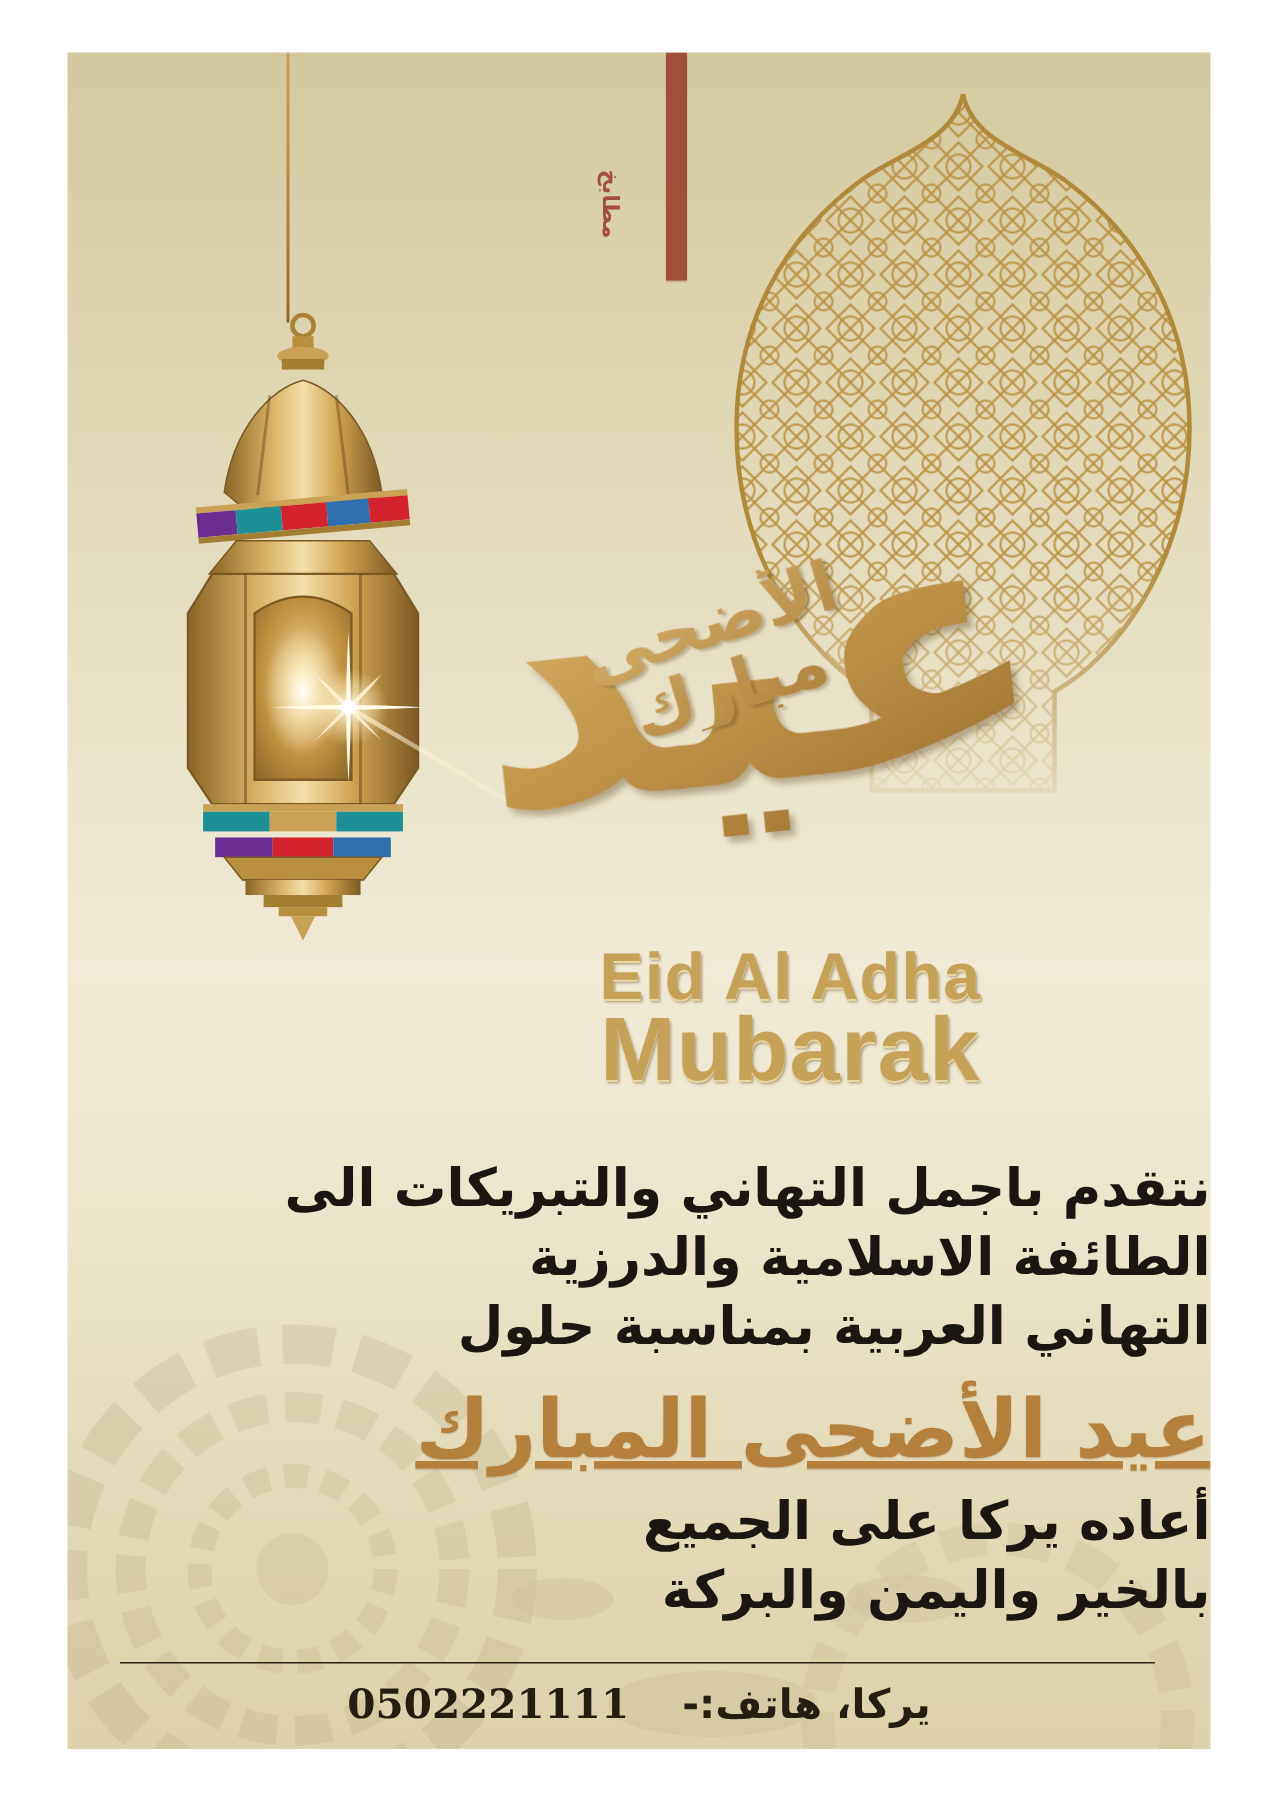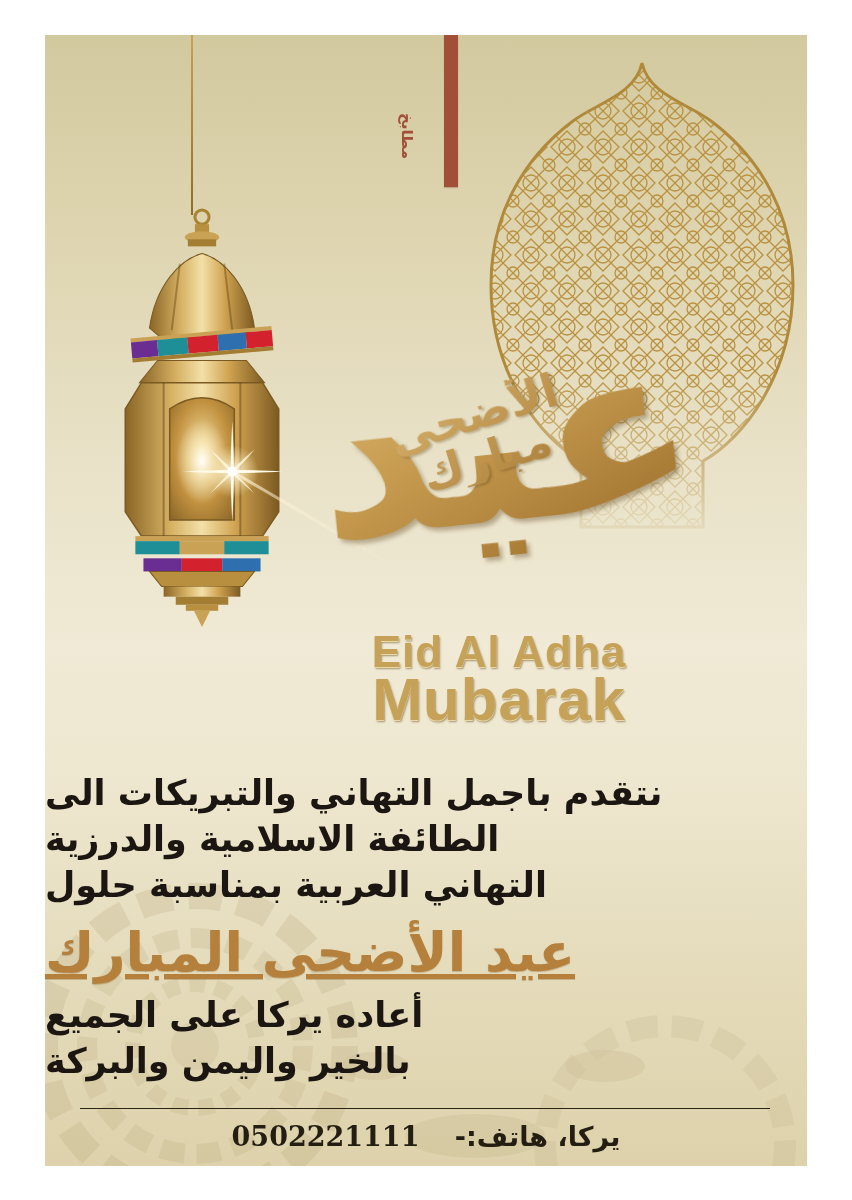--- a/index.html
+++ b/index.html
@@ -43,30 +43,30 @@
   }
   .callig-overlay{
     position:absolute;left:300px;top:355px;width:270px;text-align:center;
     font-size:46px;line-height:1;font-weight:bold;transform:rotate(-17deg);
     background:linear-gradient(155deg,#dcb771,#a67934);
     -webkit-background-clip:text;background-clip:text;color:transparent;
     filter:drop-shadow(2px 2px 1px rgba(80,55,15,.3));
   }
   
   .entitle{
-    position:absolute;left:244px;top:597px;width:420px;text-align:center;
+    position:absolute;left:272px;top:597px;width:420px;text-align:center;
     font-family:"Liberation Sans",sans-serif;font-weight:bold;color:#c6a259;
     text-shadow:0 1px 0 #e9d7a4,1px 2px 2px rgba(105,78,30,.55);
     letter-spacing:1px;line-height:.92;
   }
   .entitle .l1{font-size:44px;}
   .entitle .l2{font-size:60px;}
   
   .message{
-    position:absolute;left:0;top:735px;width:100%;text-align:left;direction:rtl;
+    position:absolute;left:0;top:735px;width:100%;text-align:right;direction:rtl;
     color:#1b1611;font-weight:bold;
   }
   .message p{margin:0;font-size:35px;line-height:46px;}
   .headline{
     margin:16px 0 10px 0 !important;font-size:54px !important;line-height:58px !important;
     color:#b5803c;text-shadow:0 1px 1px rgba(120,80,25,.3);text-decoration:underline;
   }
   
   .rule{position:absolute;left:35px;top:1073px;width:690px;height:1px;background:#2a2415;}
   .footer{

